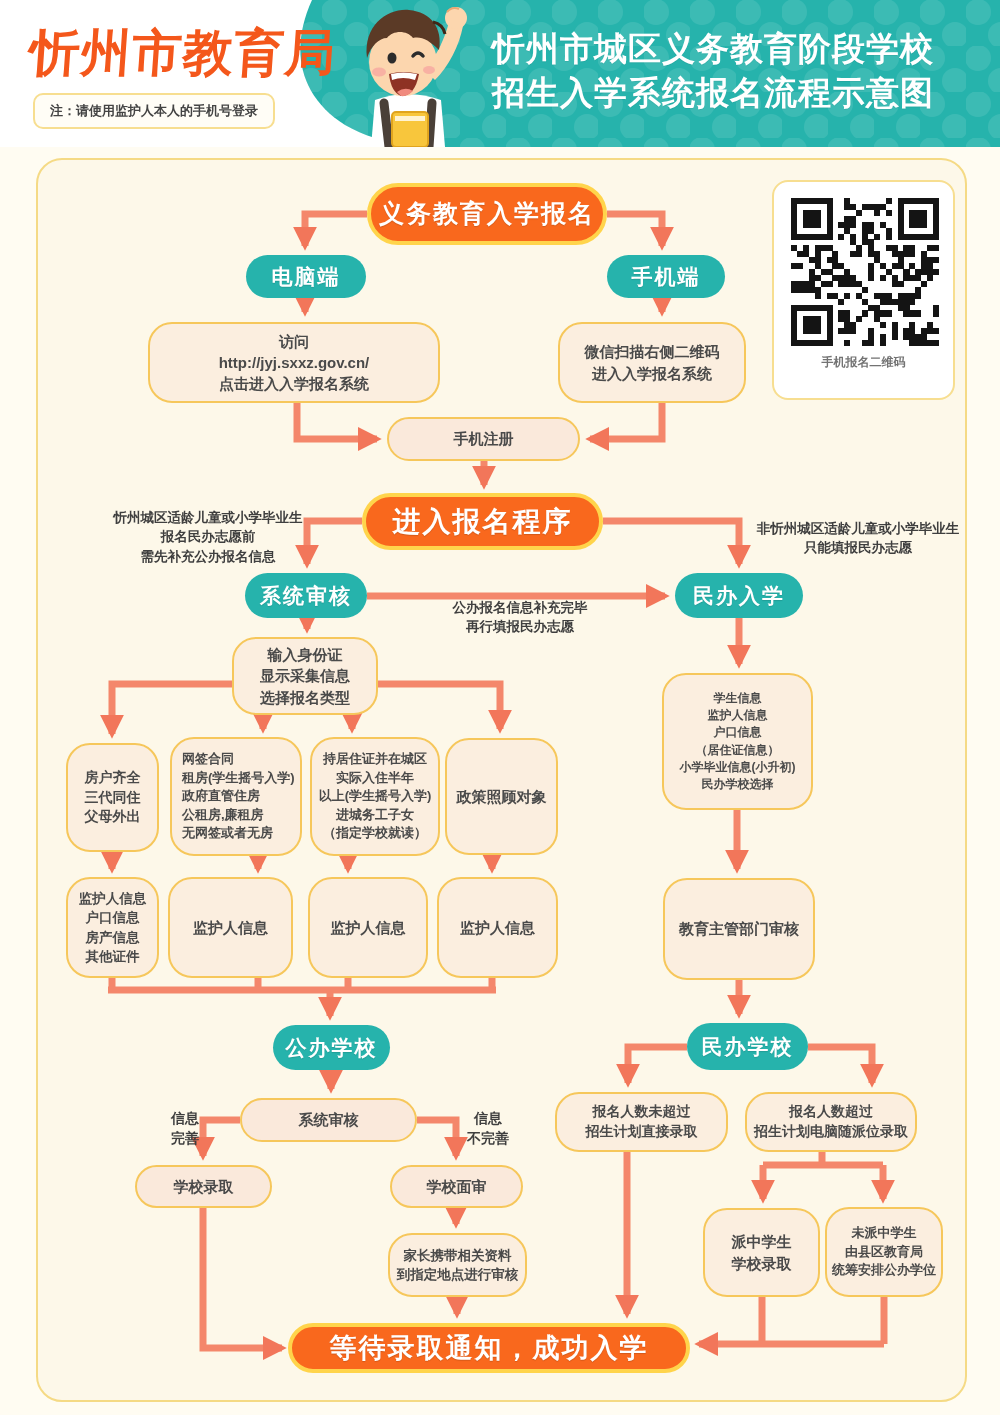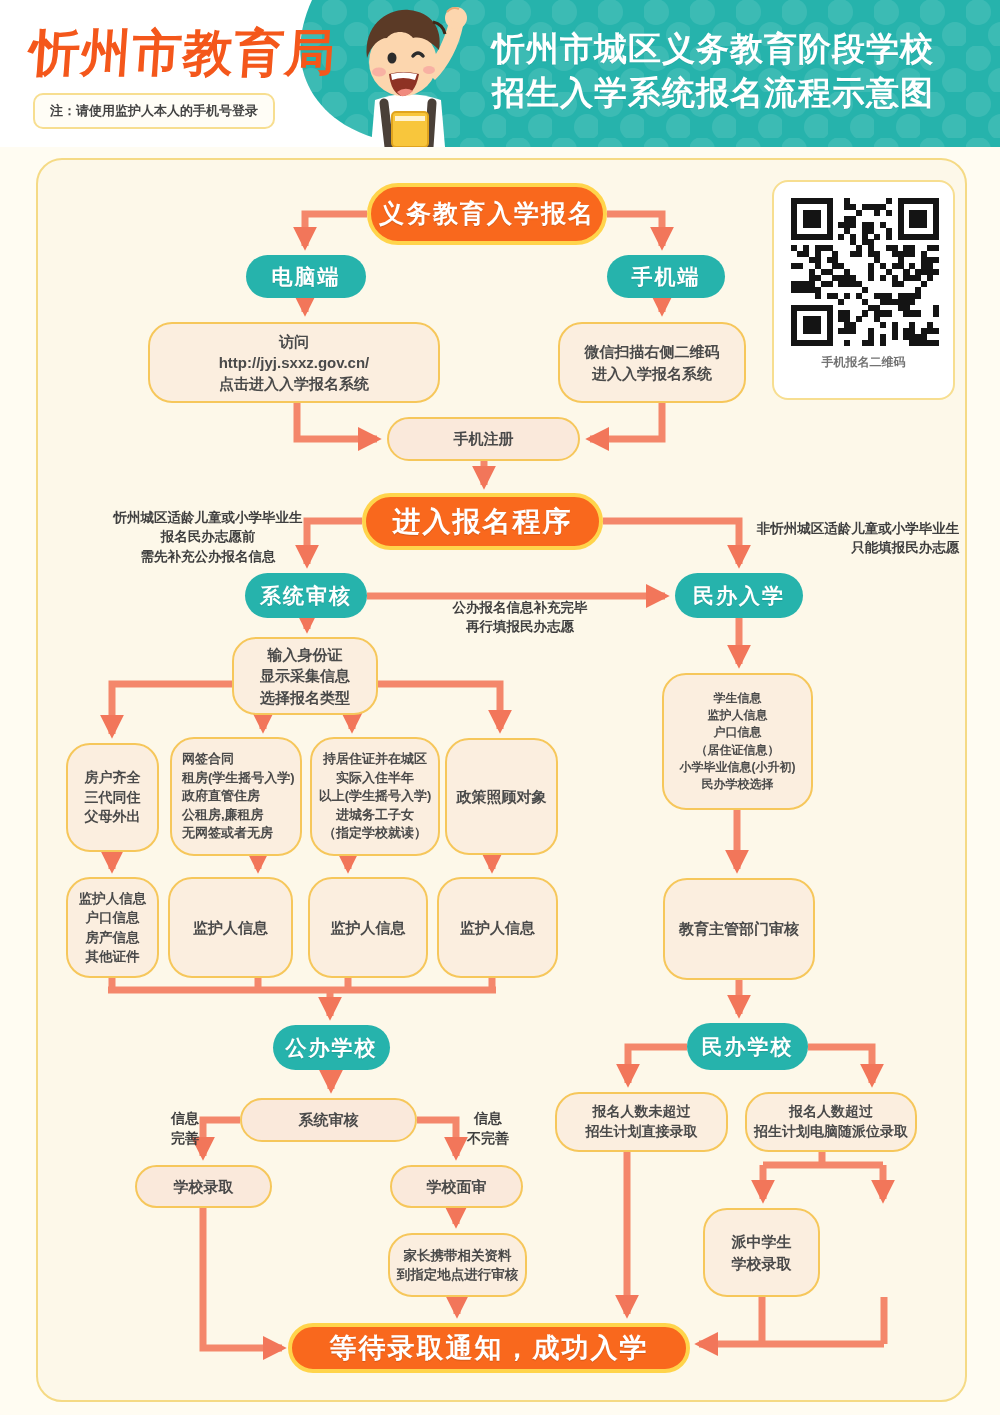--- a/index.html
+++ b/index.html
@@ -161,21 +161,21 @@
   <div class="node box" style="left:148px;top:322px;width:292px;height:81px;font-size:15px;">访问
 http://jyj.sxxz.gov.cn/
 点击进入入学报名系统</div>
   <div class="node box" style="left:558px;top:322px;width:188px;height:81px;font-size:15px;">微信扫描右侧二维码
 进入入学报名系统</div>
   <div class="node pillc" style="left:387px;top:417px;width:193px;height:44px;font-size:15px;">手机注册</div>
   <div class="node orange" style="left:362px;top:493px;width:241px;height:57px;font-size:28px;">进入报名程序</div>
   <div class="node lbl" style="left:107px;top:508px;width:202px;height:58px;font-size:13.5px;">忻州城区适龄儿童或小学毕业生
 报名民办志愿前
 需先补充公办报名信息</div>
-  <div class="node lbl" style="left:750px;top:516px;width:216px;height:44px;font-size:13.5px;text-align:right;">非忻州城区适龄儿童或小学毕业生
+  <div class="node lbl" style="left:750px;top:516px;width:216px;height:44px;font-size:13.5px;">非忻州城区适龄儿童或小学毕业生
 只能填报民办志愿</div>
   <div class="node teal" style="left:245px;top:573px;width:122px;height:45px;font-size:21px;">系统审核</div>
   <div class="node teal" style="left:675px;top:573px;width:128px;height:45px;font-size:21px;">民办入学</div>
   <div class="node lbl" style="left:443px;top:599px;width:154px;height:36px;font-size:13.5px;">公办报名信息补充完毕
 再行填报民办志愿</div>
   <div class="node box" style="left:232px;top:637px;width:146px;height:78px;font-size:15px;">输入身份证
 显示采集信息
 选择报名类型</div>
 
   <div class="node box" style="left:66px;top:743px;width:93px;height:109px;font-size:14px;">房户齐全
@@ -219,20 +219,23 @@
 小学毕业信息(小升初)
 民办学校选择</div>
   <div class="node box" style="left:663px;top:878px;width:152px;height:102px;font-size:15px;">教育主管部门审核</div>
   <div class="node teal" style="left:687px;top:1023px;width:121px;height:47px;font-size:21px;">民办学校</div>
   <div class="node box" style="left:745px;top:1092px;width:172px;height:60px;font-size:14px;">报名人数超过
 招生计划电脑随派位录取</div>
   <div class="node box" style="left:555px;top:1092px;width:173px;height:60px;font-size:14px;">报名人数未超过
 招生计划直接录取</div>
   <div class="node box" style="left:703px;top:1208px;width:117px;height:89px;font-size:15px;">派中学生
 学校录取</div>
+  <div class="node box" style="left:825px;top:1207px;width:118px;height:90px;font-size:13px;">未派中学生
+由县区教育局
+统筹安排公办学位</div>
 
   <div class="node orange" style="left:288px;top:1323px;width:402px;height:50px;font-size:27px;">等待录取通知，成功入学</div>
 
   <div id="qr-card">
     <svg width="148" height="148" viewBox="0 0 25 25" shape-rendering="crispEdges">
         <rect x="0" y="0" width="1.02" height="1.02" fill="#141414"></rect>
         <rect x="1" y="0" width="1.02" height="1.02" fill="#141414"></rect>
         <rect x="2" y="0" width="1.02" height="1.02" fill="#141414"></rect>
         <rect x="3" y="0" width="1.02" height="1.02" fill="#141414"></rect>
         <rect x="4" y="0" width="1.02" height="1.02" fill="#141414"></rect>

